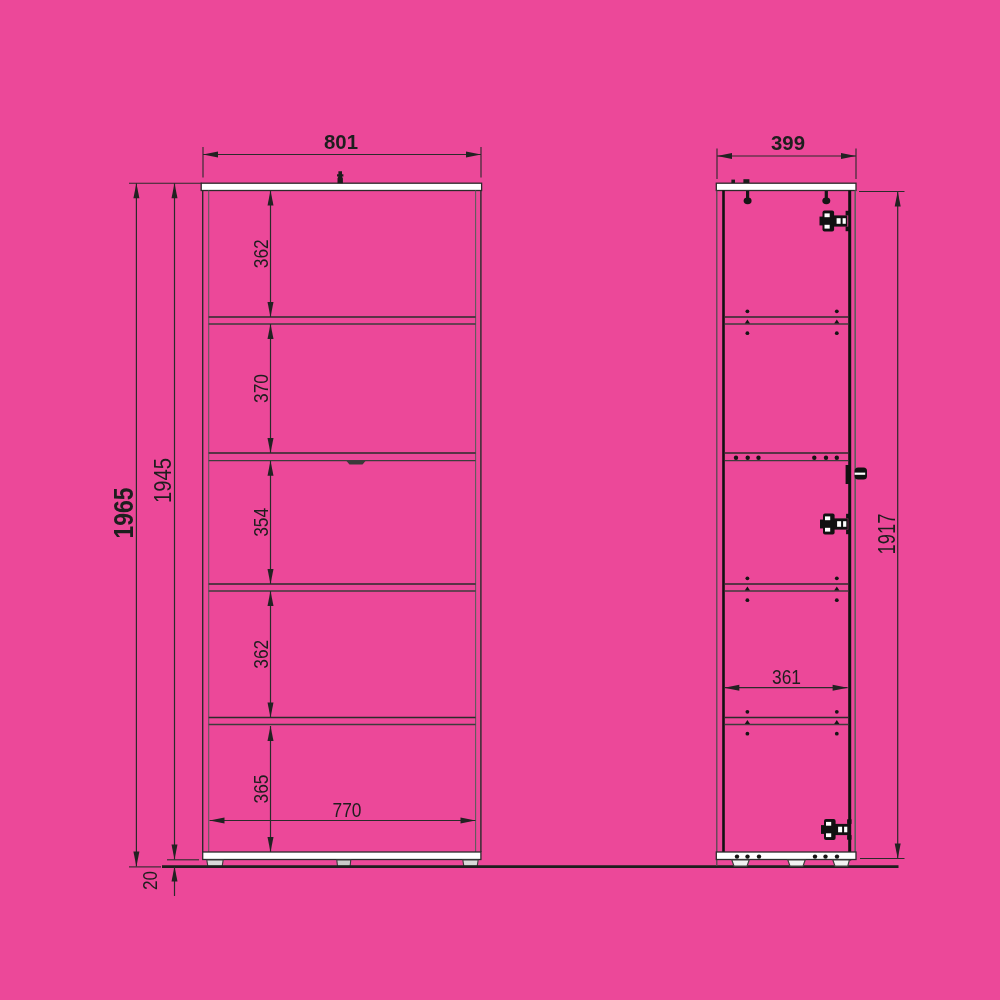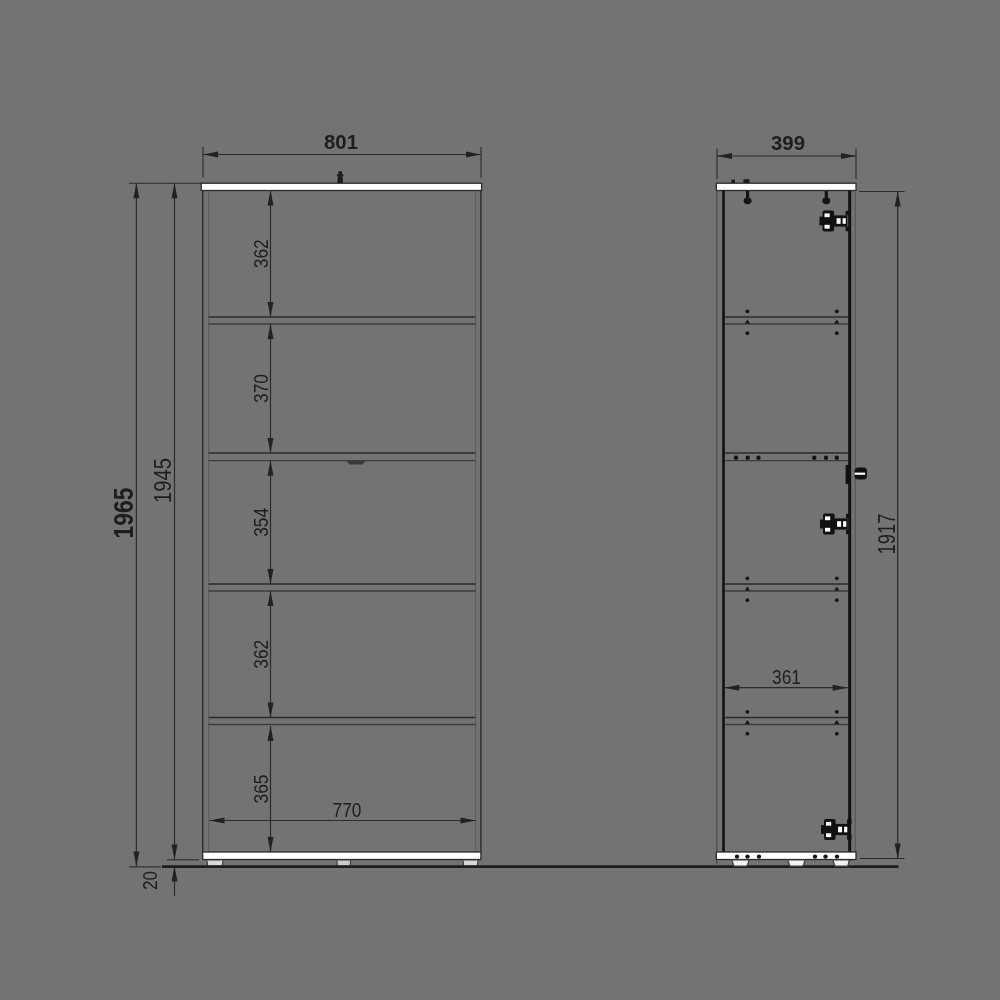--- a/index.html
+++ b/index.html
@@ -1,16 +1,16 @@
 <!DOCTYPE html>
 <html><head>
 <meta charset="utf-8">
 <style>
 html,body{margin:0;padding:0;background:#fdfdfd;}
-#canvas{width:1000px;height:1000px;position:relative;background:#737373;}
+#canvas{width:1000px;height:1000px;position:relative;background:#ec4899;}
 svg{display:block;}
 text{font-family:"Liberation Sans", sans-serif;}
 </style>
 </head>
 <body>
 
 <div id="canvas">
 <svg width="1000" height="1000" viewBox="0 0 1000 1000">
 
 <rect x="201.2" y="183.2" width="280.40000000000003" height="7.300000000000011" fill="#ffffff" stroke="#2b2b2b" stroke-width="1.3"></rect>

